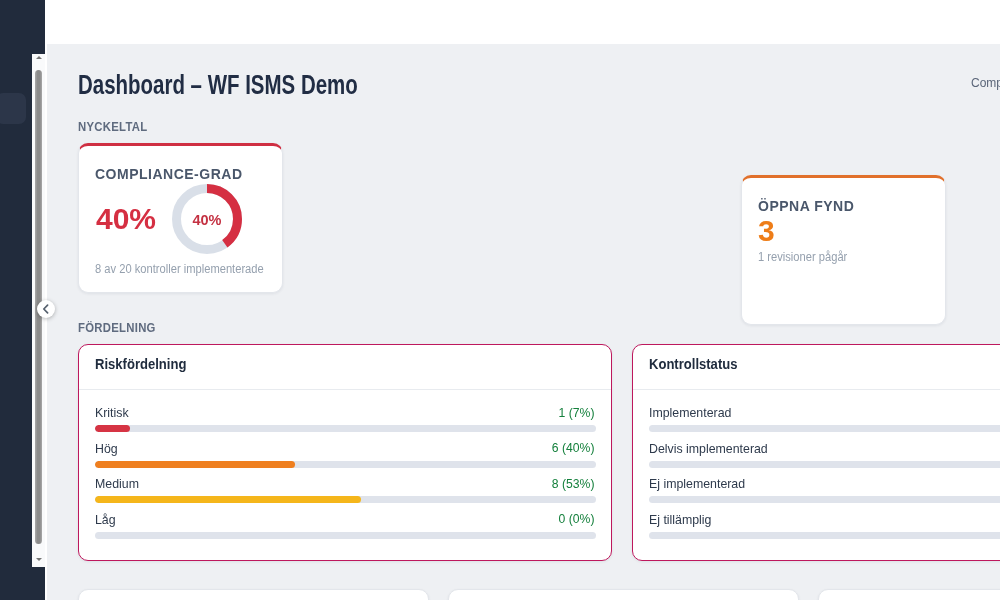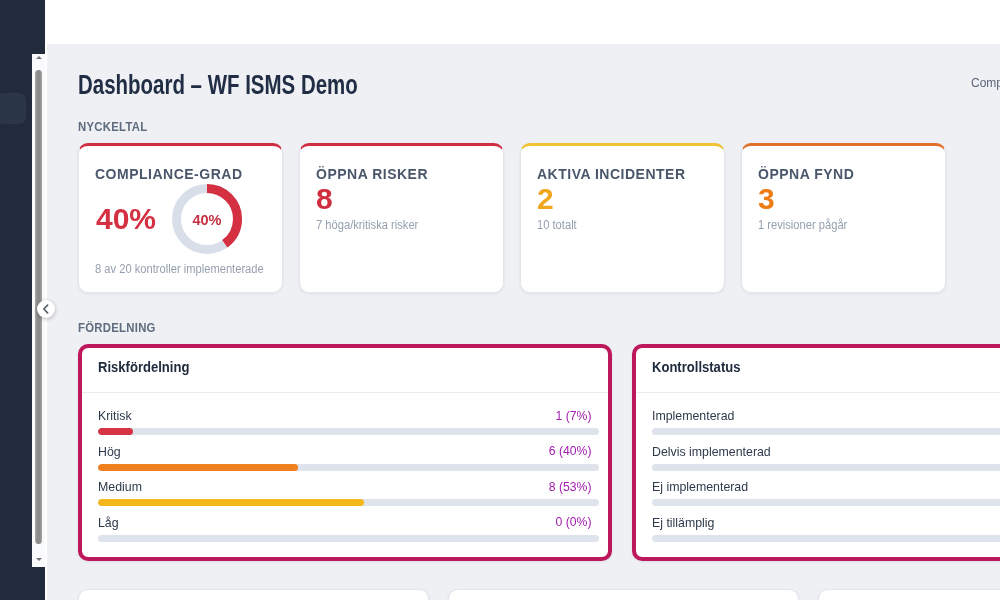--- a/index.html
+++ b/index.html
@@ -32,26 +32,26 @@
 
   
   .kcard { top:143px; width:205px; height:150px; background:#fff; border:1px solid #e3e6eb;
            border-top:3px solid #cf2f42; border-radius:10px; box-shadow:0 1px 3px rgba(20,30,50,.07); }
   .klab { position:absolute; left:16px; top:20.5px; font-size:14px; line-height:1; font-weight:bold;
           letter-spacing:0.5px; color:#4a576b; white-space:nowrap; }
   .knum { position:absolute; left:16px; top:38px; font-size:30px; line-height:1; font-weight:bold; }
   .ksub { position:absolute; left:16px; top:73px; font-size:12px; line-height:1; color:#95a0ae; white-space:nowrap; transform:scaleX(0.93); transform-origin:left top; }
 
   
-  .dcard { top:344px; height:217px; background:#fff; border:4px solid #be185d; border-radius:10px;
+  .dcard { top:344px; height:217px; background:#fff; border:1px solid #be185d; border-radius:10px;
            box-shadow:0 1px 3px rgba(20,30,50,.07); }
   .dhead { position:absolute; left:16px; top:11px; font-size:15px; line-height:1; font-weight:bold; color:#202c3e; transform:scaleX(0.87); transform-origin:left top; white-space:nowrap; }
   .ddiv  { position:absolute; left:0; top:44px; width:100%; height:1px; background:#e8ebef; }
   .rlab { position:absolute; left:16px; font-size:13px; line-height:1; color:#2e3a4c; transform:scaleX(0.95); transform-origin:left top; white-space:nowrap; }
-  .rval { position:absolute; right:16.5px; font-size:12.2px; line-height:1; color:#a21caf; }
+  .rval { position:absolute; right:16.5px; font-size:12.2px; line-height:1; color:#15803d; }
   .rbar { position:absolute; left:16px; height:7px; border-radius:3.5px; background:#dfe3eb; overflow:hidden; }
   .rfill { position:absolute; left:0; top:0; height:7px; border-radius:3.5px; }
 
   .bcard { top:589px; width:351px; height:80px; background:#fff; border:1px solid #e3e6eb;
            border-radius:10px; box-shadow:0 1px 3px rgba(20,30,50,.07); }
 </style>
 </head>
 <body>
 
   <div class="abs main"></div>
@@ -66,33 +66,23 @@
       <div class="klab">COMPLIANCE-GRAD</div>
       <div class="knum" style="left:17px; top:58px; color:#d52f42;">40%</div>
       <svg class="abs" style="left:92.7px; top:37.7px;" width="70" height="70" viewBox="0 0 70 70">
         <circle cx="35" cy="35" r="30.5" fill="none" stroke="#d9dfe8" stroke-width="9"></circle>
         <circle cx="35" cy="35" r="30.5" fill="none" stroke="#d52f42" stroke-width="9" stroke-dasharray="76.65 115" transform="rotate(-90 35 35)"></circle>
         <text x="35" y="40.5" text-anchor="middle" font-size="14.5" font-weight="bold" fill="#c43142">40%</text>
       </svg>
       <div class="ksub" style="top:116.5px;">8 av 20 kontroller implementerade</div>
     </div>
 
-    <div class="abs kcard" style="left:287px;">
-      <div class="klab">ÖPPNA RISKER</div>
-      <div class="knum" style="color:#d02e40;">8</div>
-      <div class="ksub">7 höga/kritiska risker</div>
-    </div>
 
-    <div class="abs kcard" style="left:508px; border-top-color:#f1c232;">
-      <div class="klab">AKTIVA INCIDENTER</div>
-      <div class="knum" style="color:#f0a71e;">2</div>
-      <div class="ksub">10 totalt</div>
-    </div>
 
-    <div class="abs kcard" style="left:729px; border-top-color:#e1702b;">
+    <div class="abs kcard" style="left:729px; border-top-color:#e1702b;margin-top:32px;">
       <div class="klab">ÖPPNA FYND</div>
       <div class="knum" style="color:#ee7d18;">3</div>
       <div class="ksub">1 revisioner pågår</div>
     </div>
 
     <div class="abs seclab" style="left:66px; top:322px;">FÖRDELNING</div>
 
     <div class="abs dcard" style="left:66px; width:534px;">
       <div class="dhead">Riskfördelning</div>
       <div class="ddiv"></div>

